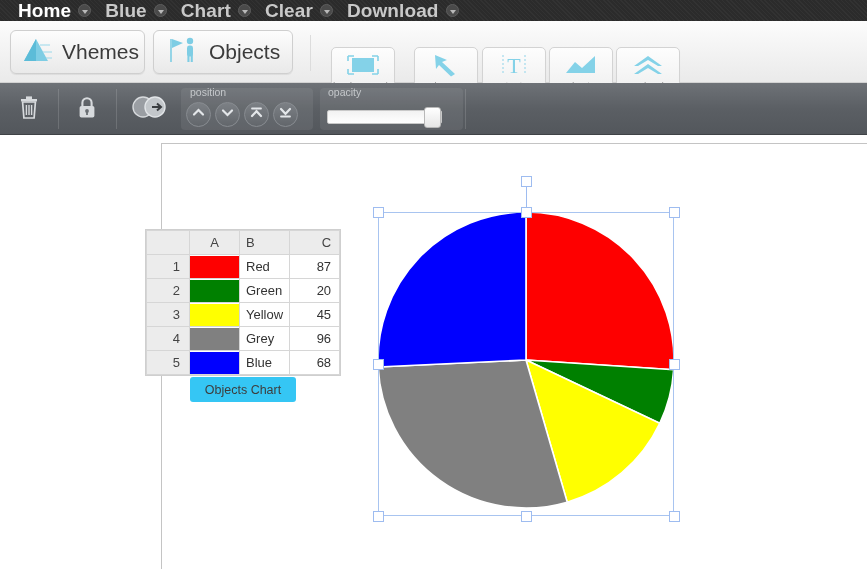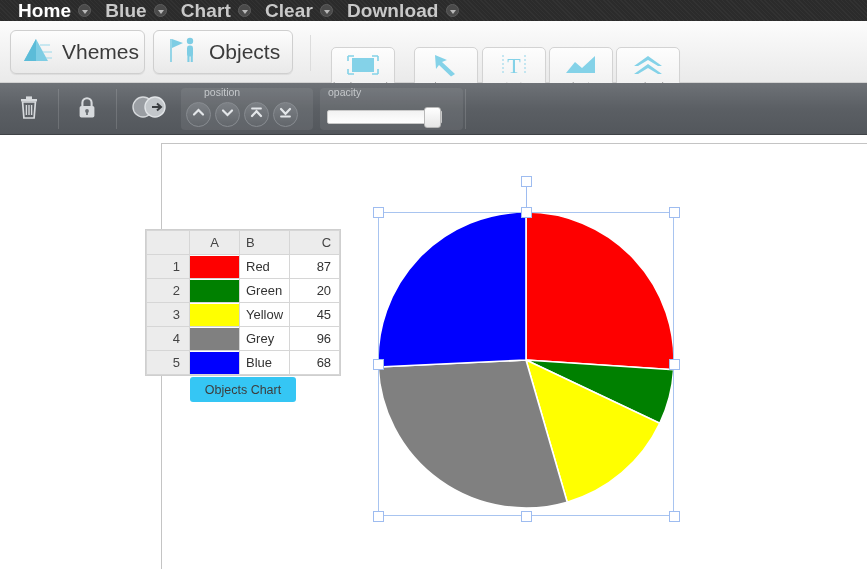--- a/index.html
+++ b/index.html
@@ -340,21 +340,21 @@
       <span>
         <svg width="42" height="26" viewBox="0 0 42 26">
           <circle cx="14" cy="13" r="10" fill="#9a9ea3" stroke="#d7dadd" stroke-width="1.4"></circle>
           <circle cx="26" cy="13" r="10" fill="#c3c7cb" stroke="#e2e5e8" stroke-width="1.4"></circle>
           <path d="M23,13 h8 M28,9.5 l4,3.5 l-4,3.5" fill="none" stroke="#3b3e42" stroke-width="2"></path>
         </svg>
       </span>
     </div>
 
     <div class="group-panel" style="left:181px; width:132px;"></div>
-    <div class="group-title" style="left:204px;text-align:right;">position</div>
+    <div class="group-title" style="left:190px;text-align:right;">position</div>
 
     <div class="pos-btn" style="left:186px;">
       <span>
         <svg width="15" height="15" viewBox="0 0 15 15">
             <path d="M3,9.5 L7.5,5 L12,9.5" fill="none" stroke="#e3e6e9" stroke-width="2.2" stroke-linecap="round"></path>
           </svg>
       </span>
     </div>
     <div class="pos-btn" style="left:215px;">
       <span>

